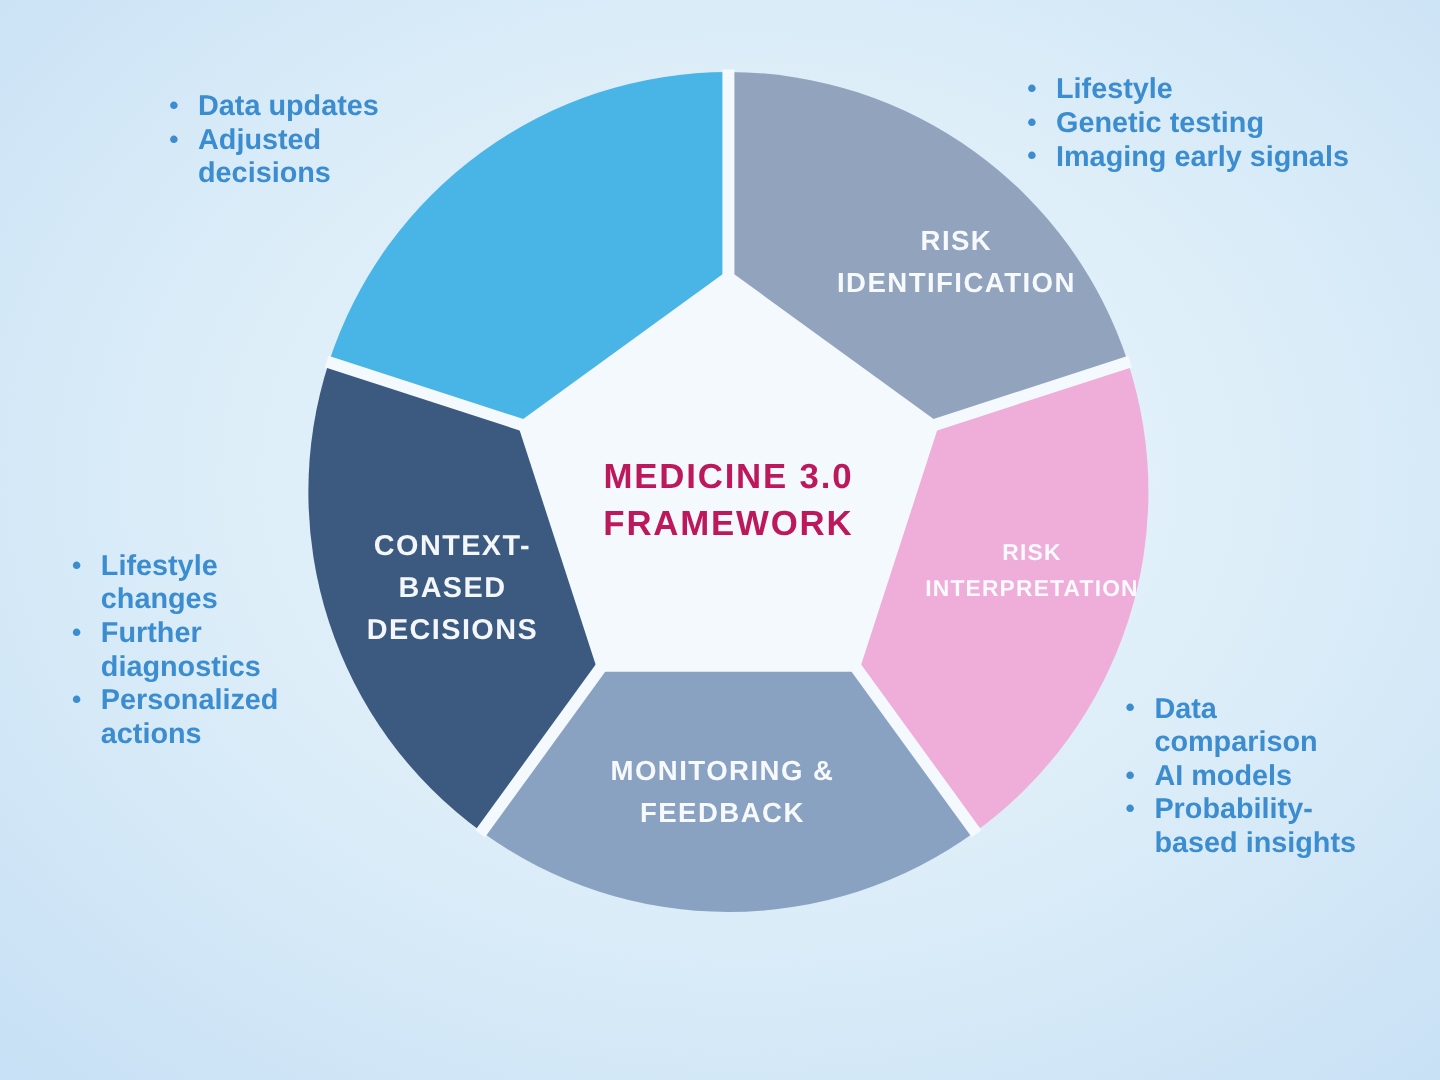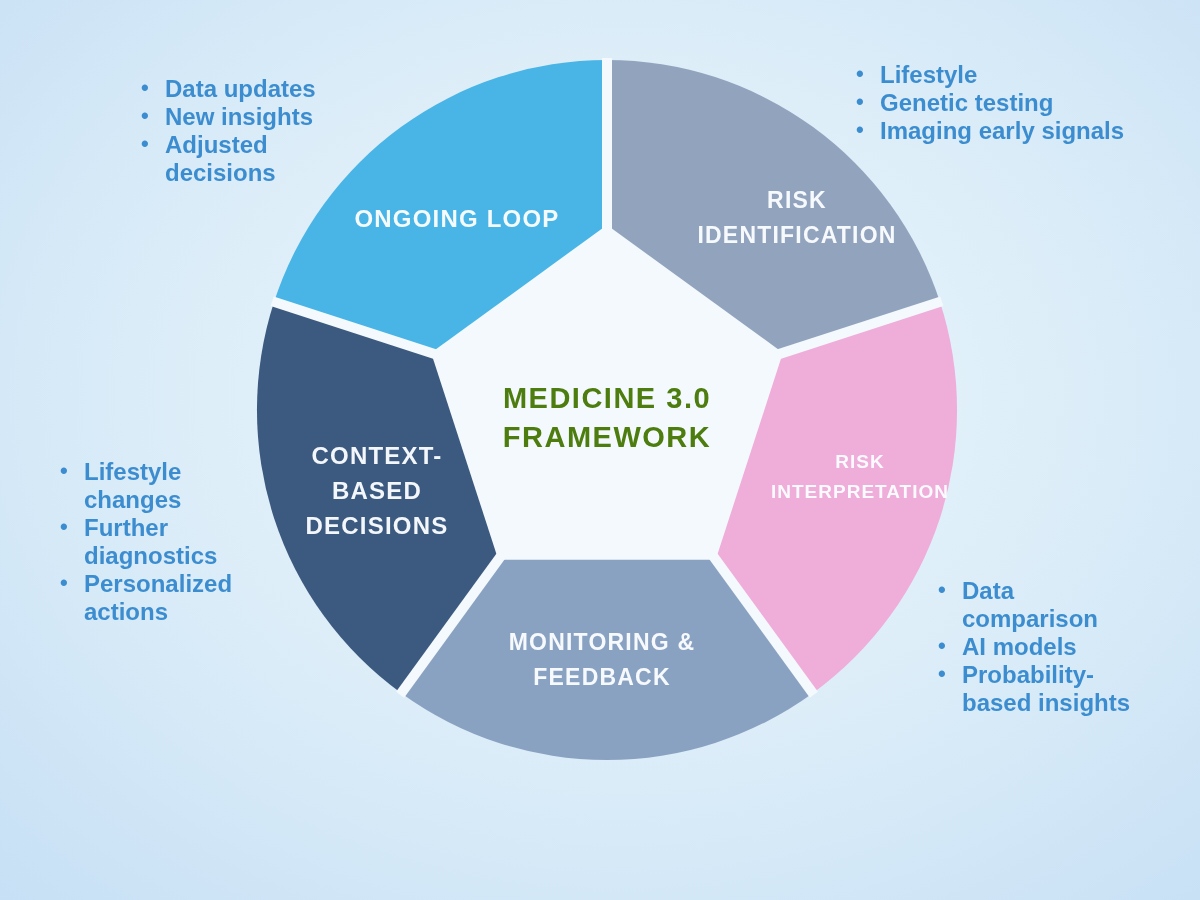--- a/index.html
+++ b/index.html
@@ -7,21 +7,21 @@
     width: 1200px; height: 900px; overflow: hidden;
     font-family: "Liberation Sans", sans-serif;
     background: radial-gradient(ellipse 900px 700px at 52% 44%, #eef8fc 0%, #daecf8 55%, #c7e0f5 100%);
   }
   .stage { position: relative; width: 1200px; height: 900px; }
   .stage svg { position: absolute; left: 0; top: 0; }
 
   .center-title {
     position: absolute; left: 607px; top: 418px;
     transform: translate(-50%, -50%);
-    color: #4d7c0f; font-size: 29px; font-weight: 700;
+    color: #be185d; font-size: 29px; font-weight: 700;
     letter-spacing: 1.5px; line-height: 39px;
     text-align: center; white-space: pre-line;
   }
 
   .seg-label {
     position: absolute; transform: translate(-50%, -50%);
     color: rgba(251,253,255,0.96); font-weight: 700;
     font-size: 23px; letter-spacing: 1.2px; line-height: 35px;
     text-align: center; white-space: pre-line;
   }
@@ -65,34 +65,32 @@
       <line x1="607" y1="410" x2="400.1" y2="694.8"></line>
       <line x1="607" y1="410" x2="272.2" y2="301.2"></line>
     </g>
 
     <path d="M607 225 L782.9 352.8 L715.7 559.7 L498.3 559.7 L431.1 352.8 Z" fill="#f3f9fc"></path>
   </svg>
 
   <div class="center-title">MEDICINE 3.0
 FRAMEWORK</div>
 
-  <div class="seg-label ongoing">ONGOING LOOP</div>
   <div class="seg-label riskid">RISK
 IDENTIFICATION</div>
   <div class="seg-label riskint">RISK
 INTERPRETATION</div>
   <div class="seg-label context">CONTEXT-
 BASED
 DECISIONS</div>
   <div class="seg-label monitor">MONITORING &amp;
 FEEDBACK</div>
 
   <ul class="note-list n-ongoing">
     <li>Data updates</li>
-    <li>New insights</li>
     <li>Adjusted
 decisions</li>
   </ul>
 
   <ul class="note-list n-riskid">
     <li>Lifestyle</li>
     <li>Genetic testing</li>
     <li>Imaging early signals</li>
   </ul>
 

